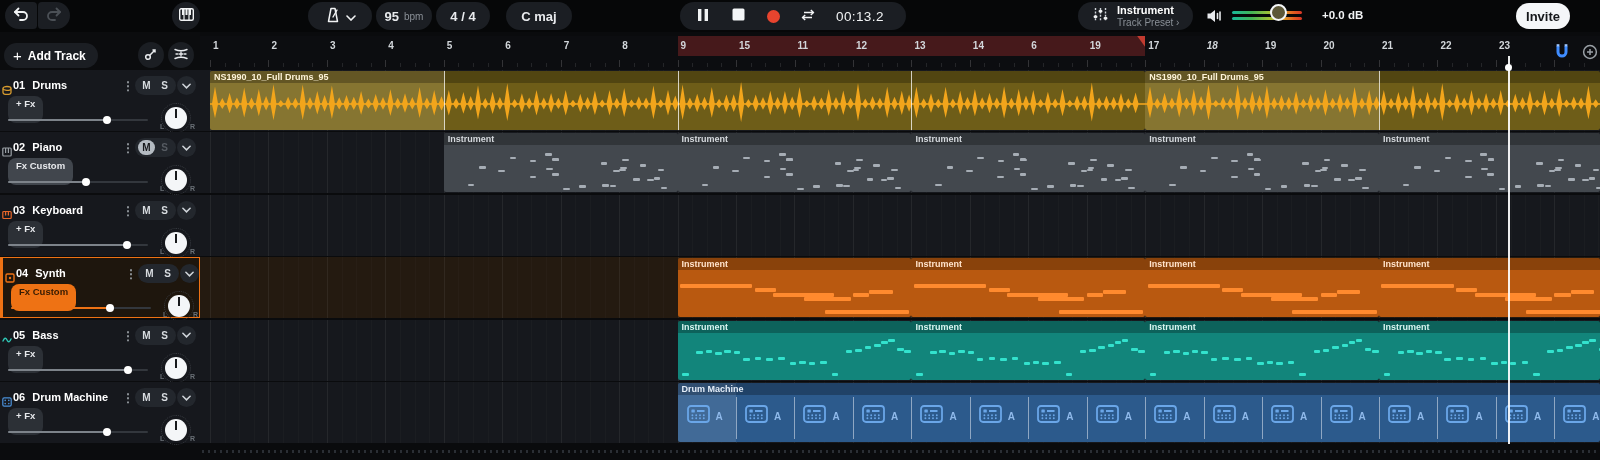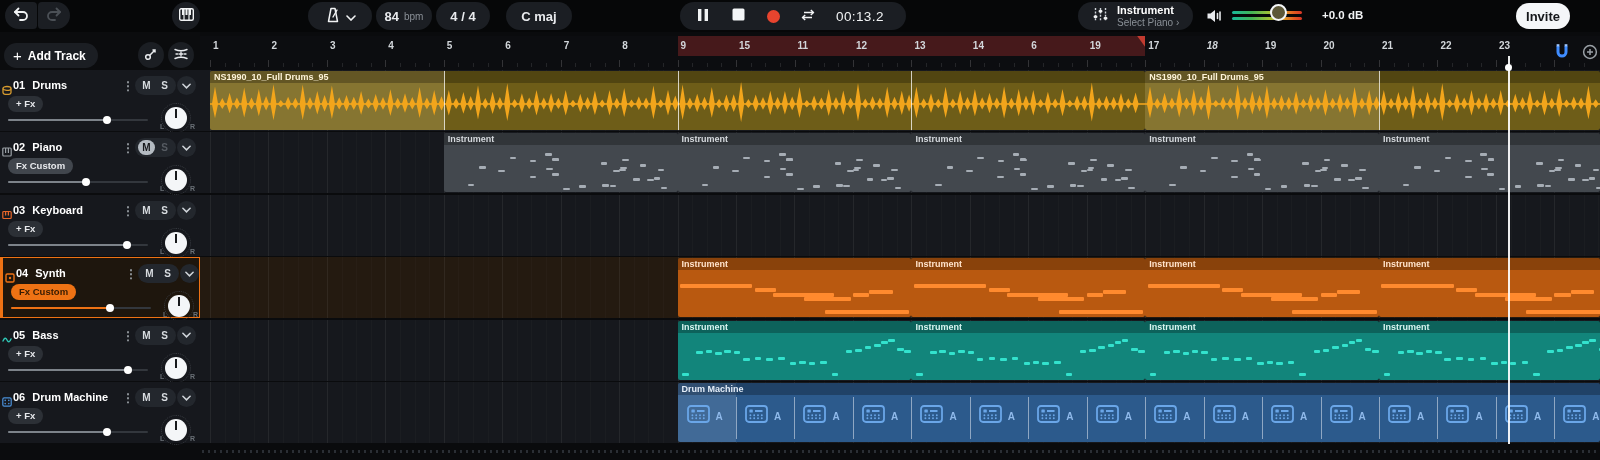--- a/index.html
+++ b/index.html
@@ -50,21 +50,21 @@
   .kebab { position:absolute; left:122px; top:7px; width:12px; height:18px; background:none; border:none;
     color:#9aa0a6; font-size:12px; font-weight:bold; cursor:pointer; line-height:18px; }
   .ms { position:absolute; left:135px; top:6px; height:19px; background:#23272d; border-radius:10px;
     display:flex; align-items:center; padding:0 3px; gap:1px; }
   .ms span { width:17px; height:15px; border-radius:8px; font-size:10px; font-weight:bold; color:#d8dce0;
     text-align:center; line-height:15px; cursor:pointer; }
   .ms .on { background:#b4bbc2; color:#16181c; }
   .ms .off { color:#565b62; }
   .chev { position:absolute; left:177px; top:6px; width:19px; height:19px; border-radius:50%; background:#23272d; border:none;
     display:flex; align-items:center; justify-content:center; cursor:pointer; }
-  .chip { position:absolute; left:8px; top:26px; height:16px; padding:0 8px; border-radius:8px;
+  .chip { position:absolute; left:8px; top:26px; height:27px; padding:0 8px; border-radius:8px;
     font-size:9.5px; font-weight:bold; line-height:15px; background:#2c3036; color:#e8eaed; cursor:pointer; white-space:nowrap; }
   .chip.gray { background:#41464d; }
   .chip.orange { background:#ee7214; color:#361c03; }
   .sl-track { position:absolute; left:8px; top:49px; width:140px; height:2px; background:#33373d; border-radius:1px; }
   .sl-fill { position:absolute; left:0; top:0; height:2px; background:#7d838a; border-radius:1px; }
   .sl-dot { position:absolute; top:-3px; width:8px; height:8px; border-radius:50%; background:#fff; cursor:pointer; }
   .knob { position:absolute; left:165px; top:37px; width:22px; height:22px; border-radius:50%; background:#f4f6f8; cursor:pointer; }
   .knob::before { content:''; position:absolute; inset:-4px; border:1px dotted #383c42; border-radius:50%; }
   .knob::after { content:''; position:absolute; left:50%; top:2px; width:2px; height:9px; background:#17191c; transform:translateX(-50%); }
   .lr { position:absolute; top:53px; font-size:7px; color:#6a7076; font-weight:bold; }
@@ -126,21 +126,21 @@
       <span><svg width="16" height="16" viewBox="0 0 16 16">
             <path d="M6 1.5 h4 l2.5 13 h-9 z" fill="none" stroke="#f1f3f4" stroke-width="1.5" stroke-linejoin="round"></path>
             <path d="M8 10 L12 3" stroke="#f1f3f4" stroke-width="1.4" stroke-linecap="round"></path>
           </svg></span>
       <span><svg width="10" height="6" viewBox="0 0 10 6">
             <polyline points="1,1 5,5 9,1" fill="none" stroke="#f1f3f4" stroke-width="1.6" stroke-linecap="round"></polyline>
           </svg></span>
     </button>
 
     <div class="tb-pill" style="left:376px; width:56px">
-      <span>84</span>
+      <span>95</span>
       <span class="dim" style="font-size:10px">bpm</span>
     </div>
 
     <div class="tb-pill" style="left:436px; width:54px">
       <span>4 / 4</span>
     </div>
 
     <div class="tb-pill" style="left:506px; width:66px; border-radius:15px">
       <span>C maj</span>
     </div>
@@ -173,21 +173,21 @@
 
     <button class="tb-pill mastering" style="left:1078px">
       <span><svg width="17" height="17" viewBox="0 0 17 17">
             <path d="M3.5 2 v13 M8.5 2 v13 M13.5 2 v13" stroke="#cfd4d9" stroke-width="1.4" stroke-dasharray="2 1.4"></path>
             <rect x="1.6" y="9.5" width="3.8" height="2.6" rx="1" fill="#f1f3f4"></rect>
             <rect x="6.6" y="4" width="3.8" height="2.6" rx="1" fill="#f1f3f4"></rect>
             <rect x="11.6" y="11" width="3.8" height="2.6" rx="1" fill="#f1f3f4"></rect>
           </svg></span>
       <span class="mtxt">
         <span class="t">Instrument</span>
-        <span class="s">Select Piano ›</span>
+        <span class="s">Track Preset ›</span>
       </span>
     </button>
 
     <span class="spk"><svg width="18" height="16" viewBox="0 0 18 16">
           <path d="M1.5 5.5 h3 L9 2 v12 L4.5 10.5 h-3 z" fill="#e8eaed"></path>
           <path d="M11.5 5.5 v5 M14 4 v8" stroke="#e8eaed" stroke-width="1.6" stroke-linecap="round"></path>
         </svg></span>
 
     <div class="meterbars">
       <div class="mbar"></div>

